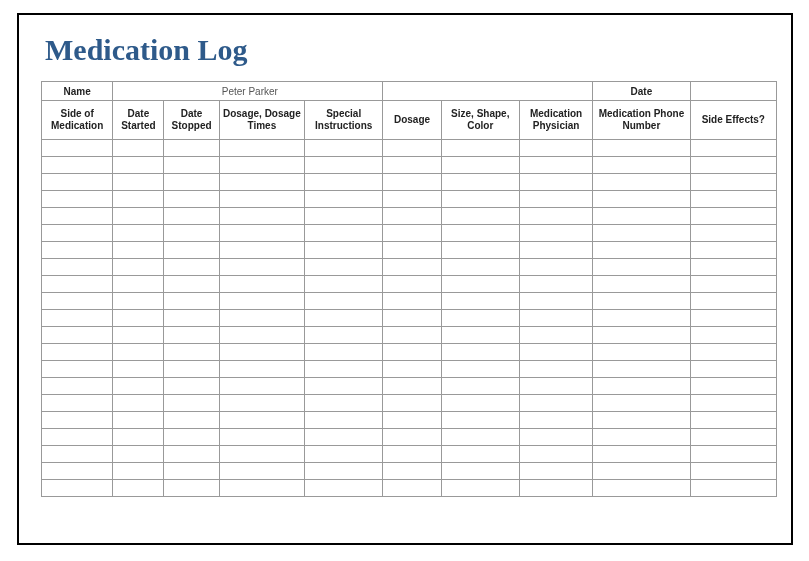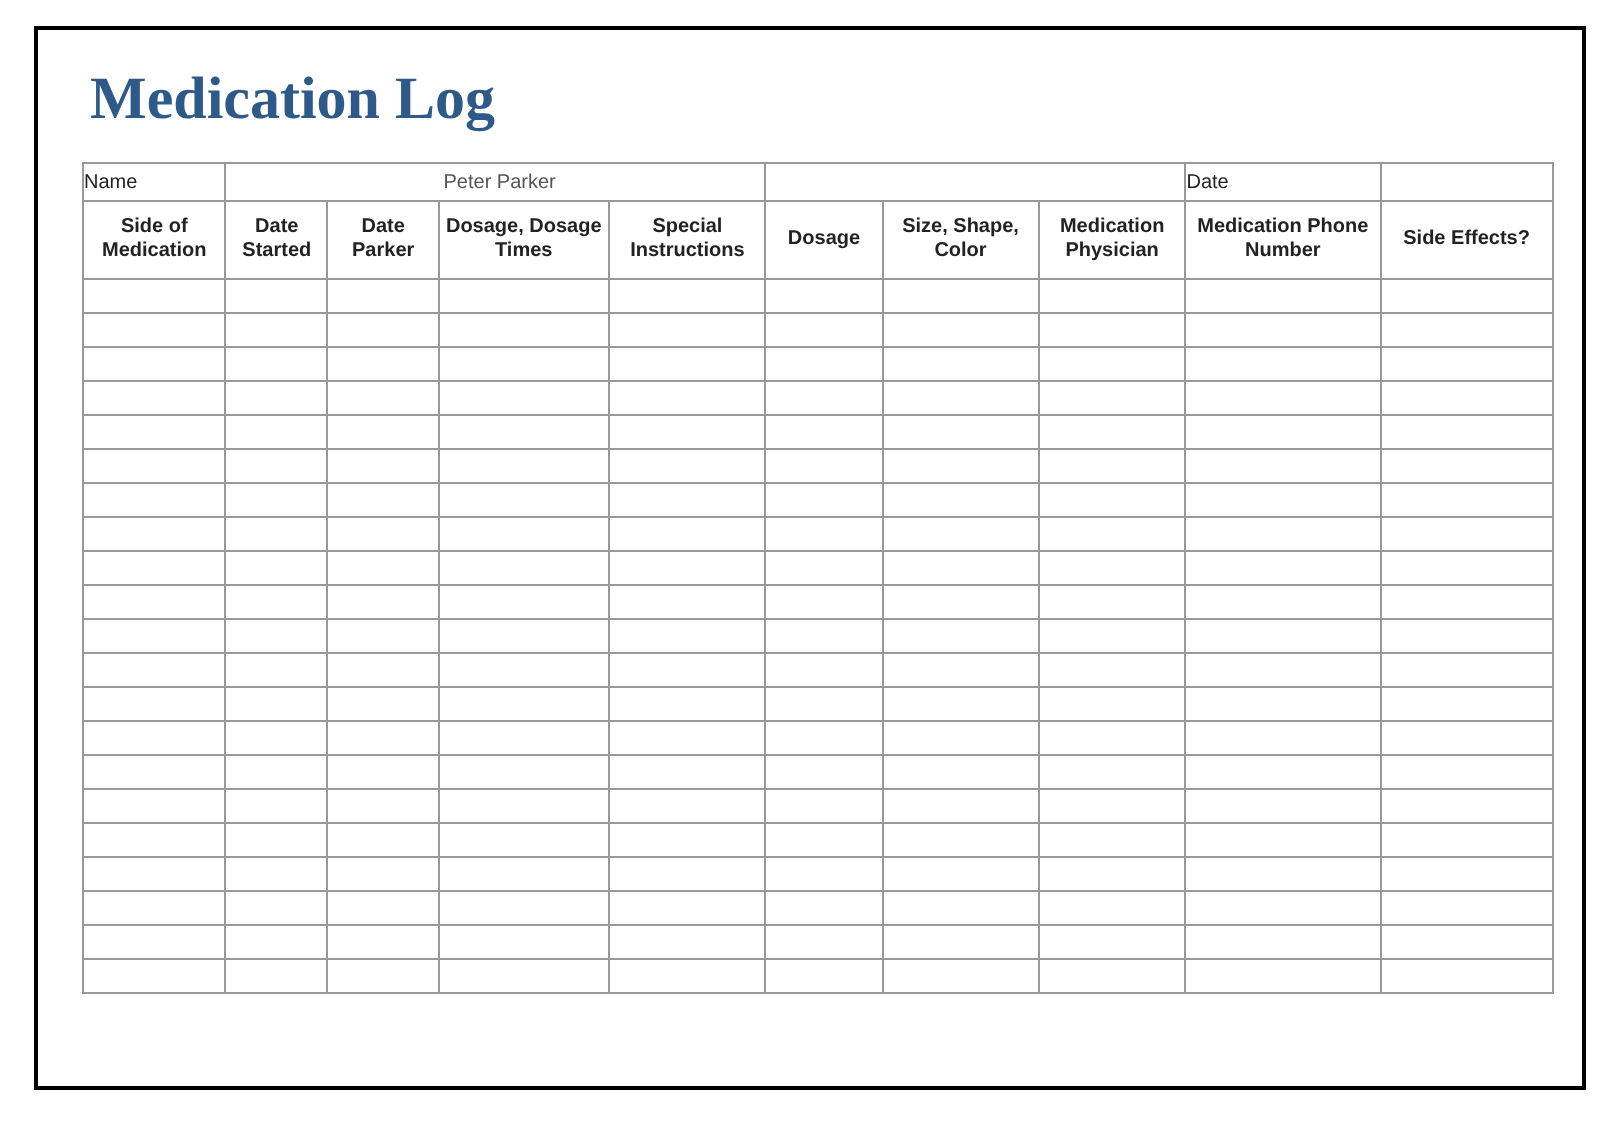--- a/index.html
+++ b/index.html
@@ -47,21 +47,22 @@
 
   td, th {
     border: 1px solid #999;
     font-size: 10px;
     color: #222;
     padding: 0;
     vertical-align: middle;
   }
   .meta-row td {
     height: 19px;
-    font-weight: normal;
+    font-weight: bold;
+    text-align: center;
     background: #fff;
   }
   .meta-row .name-val {
     font-weight: normal;
     text-align: center;
     padding-left: 4px;
     color: #555;
   }
   .header-row td {
     height: 39px;
@@ -101,21 +102,21 @@
       <td>Name</td>
       <td class="name-val" colspan="4">Peter Parker</td>
       <td colspan="3"></td>
       <td>Date</td>
       <td></td>
     </tr>
 
     <tr class="header-row">
       <td>Side of Medication</td>
       <td>Date Started</td>
-      <td>Date Parker</td>
+      <td>Date Stopped</td>
       <td>Dosage, Dosage Times</td>
       <td>Special Instructions</td>
       <td>Dosage</td>
       <td>Size, Shape, Color</td>
       <td>Medication Physician</td>
       <td>Medication Phone Number</td>
       <td>Side Effects?</td>
     </tr>
 
     </tbody>

